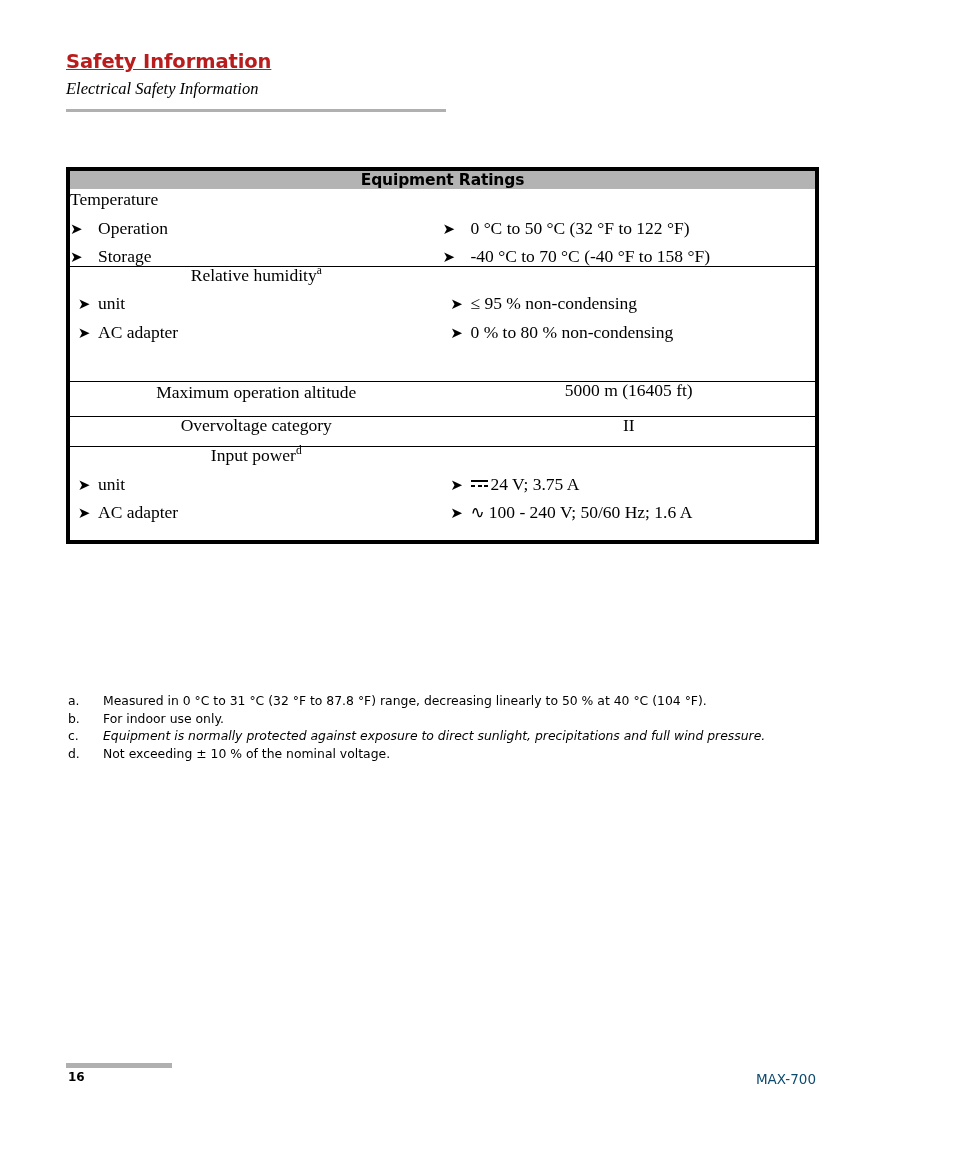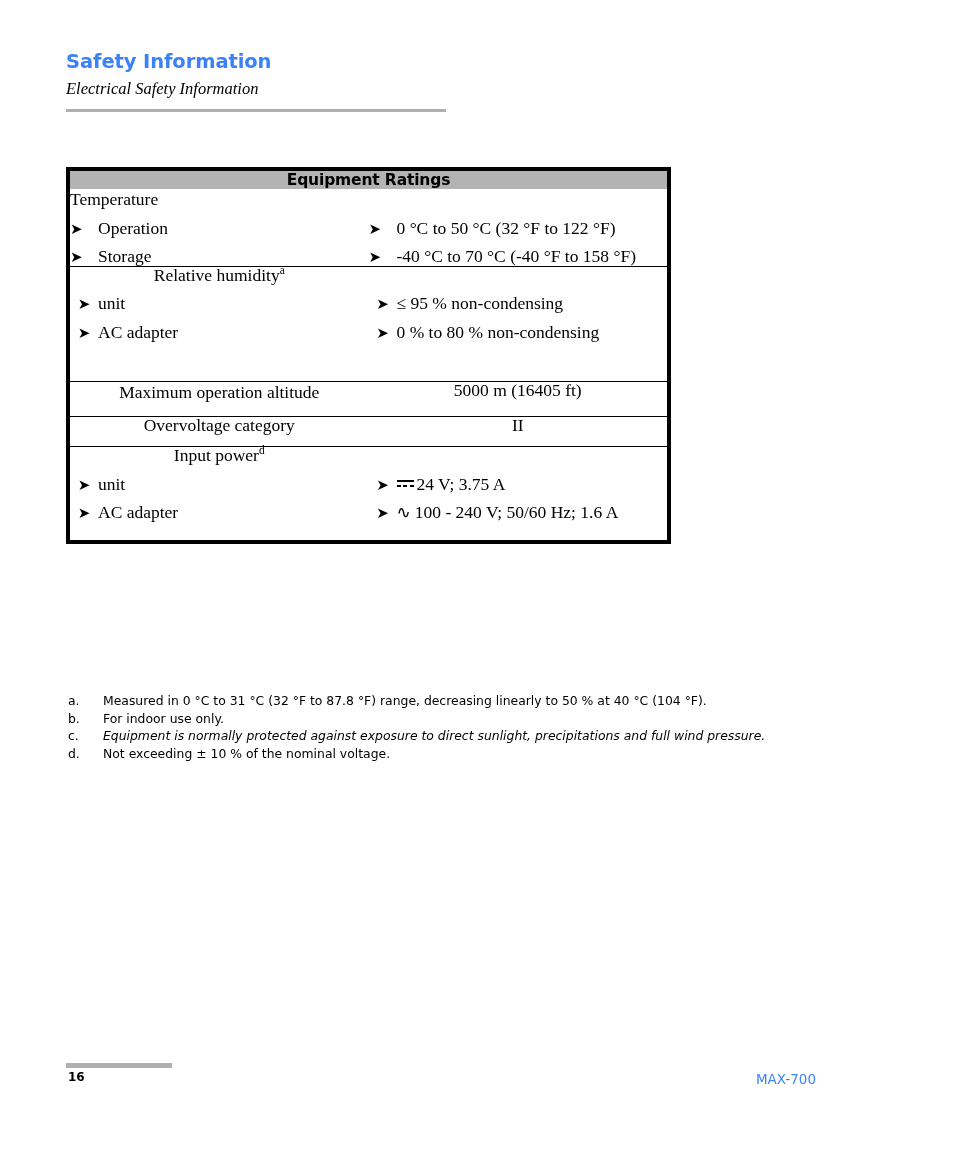--- a/index.html
+++ b/index.html
@@ -21,43 +21,44 @@
     position: absolute;
     left: 66px;
     top: 52px;
     width: 820px;
   }
   .hdr-title {
     font-family: "DejaVu Sans", "Liberation Sans", sans-serif;
     font-weight: bold;
     font-size: 19.5px;
     letter-spacing: -0.1px;
-    color: #3b82f6;
+    color: #b91c1c;
     line-height: 1.05;
+    text-decoration: underline;
   }
   .hdr-subtitle {
     font-family: "Liberation Serif", "DejaVu Serif", serif;
     font-style: italic;
     font-size: 16.5px;
     margin-top: 8px;
     line-height: 1.05;
   }
   .hdr-rule {
     margin-top: 11px;
     width: 380px;
     height: 3px;
     background: #b0b0b0;
   }
 
   
   .ratings-table {
     position: absolute;
     left: 66px;
     top: 167px;
-    width: 605px;
+    width: 753px;
     border: 4px solid #000;
     border-collapse: collapse;
     box-sizing: border-box;
     background: #fff;
   }
   table.rt {
     border-collapse: collapse;
     width: 100%;
     table-layout: fixed;
   }
@@ -209,21 +210,21 @@
     font-family: "DejaVu Sans", "Liberation Sans", sans-serif;
     font-weight: bold;
     font-size: 12px;
   }
   .footer-model {
     position: absolute;
     right: 138px;
     top: 1071px;
     font-family: "DejaVu Sans", "Liberation Sans", sans-serif;
     font-size: 13.5px;
-    color: #3b82f6;
+    color: #0c4a6e;
     text-align: right;
   }
 </style>
 </head>
 <body>
 
 <div class="page-header">
   <div class="hdr-title">Safety Information</div>
   <div class="hdr-subtitle">Electrical Safety Information</div>
   <div class="hdr-rule"></div>

